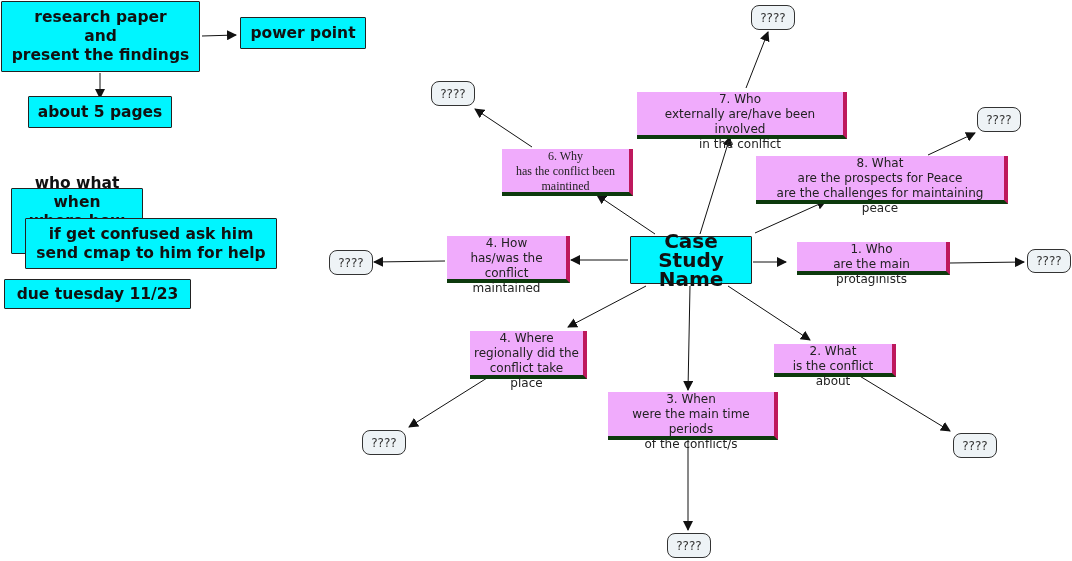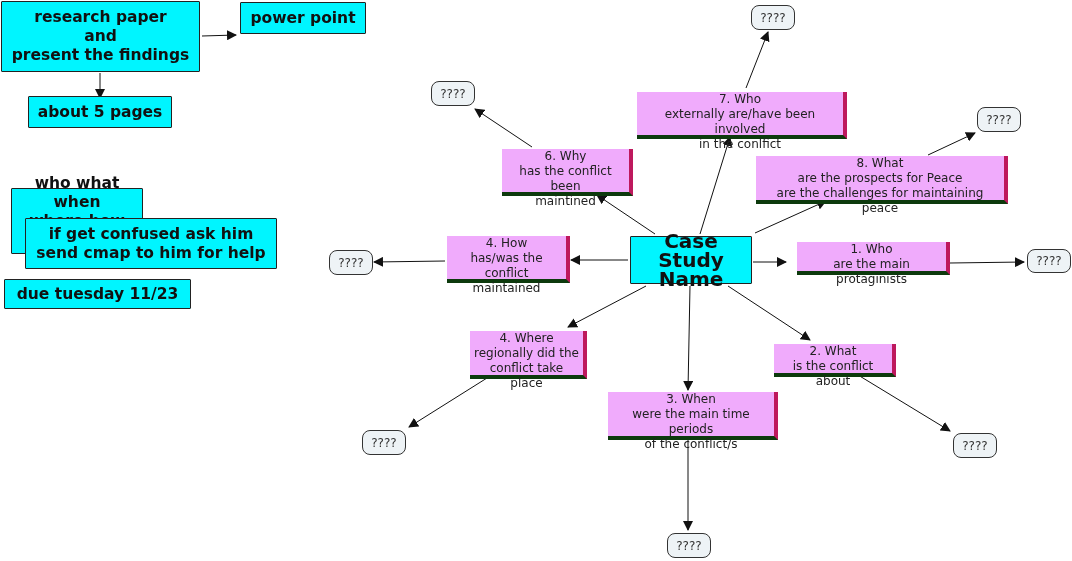--- a/index.html
+++ b/index.html
@@ -43,21 +43,21 @@
   <line x1="487" y1="378" x2="409" y2="427" stroke="#111" marker-end="url(#arr)"></line>
   <line x1="445" y1="261" x2="374" y2="262" stroke="#111" marker-end="url(#arr)"></line>
   <line x1="532" y1="147" x2="475" y2="109" stroke="#111" marker-end="url(#arr)"></line>
   <line x1="746" y1="88" x2="768" y2="32" stroke="#111" marker-end="url(#arr)"></line>
   <line x1="928" y1="155" x2="975" y2="133" stroke="#111" marker-end="url(#arr)"></line>
 </svg>
 
 <div class="node cyan" style="left:1px;top:1px;width:199px;height:71px;">research paper
 and
 present the findings</div>
-<div class="node cyan" style="left:240px;top:2px;width:126px;height:32px;">power point</div>
+<div class="node cyan" style="left:240px;top:17px;width:126px;height:32px;">power point</div>
 <div class="node cyan" style="left:28px;top:96px;width:144px;height:32px;">about 5 pages</div>
 <div class="node cyan" style="left:11px;top:140px;width:132px;height:66px;margin-top:48px;">who what when
 where how why
 what next</div>
 <div class="node cyan" style="left:25px;top:218px;width:252px;height:51px;text-align:center;">if get confused ask him
 send cmap to him for help</div>
 <div class="node cyan" style="left:4px;top:279px;width:187px;height:30px;">due tuesday 11/23</div>
 
 <div class="node cyan" style="left:630px;top:236px;width:122px;height:48px;font-size:20px;">Case Study
 Name</div>
@@ -68,21 +68,21 @@
 is the conflict about</div>
 <div class="link" style="left:608px;top:392px;width:170px;height:48px;">3. When
 were the main time periods
 of the conflict/s</div>
 <div class="link" style="left:470px;top:331px;width:117px;height:48px;">4. Where
 regionally did the
 conflict take place</div>
 <div class="link" style="left:447px;top:236px;width:123px;height:47px;">4. How
 has/was the conflict
 maintained</div>
-<div class="link" style="left:502px;top:149px;width:131px;height:47px;">6. Why
+<div class="link" style="left:502px;top:149px;width:131px;height:47px;font-family:Liberation Serif, serif;">6. Why
 has the conflict been
 maintined</div>
 <div class="link" style="left:637px;top:92px;width:210px;height:47px;">7. Who
 externally are/have been involved
 in the conlfict</div>
 <div class="link" style="left:756px;top:156px;width:252px;height:48px;">8. What
 are the prospects for Peace
 are the challenges for maintaining peace</div>
 
 <div class="node q" style="left:1027px;top:249px;width:44px;height:24px;">????</div>

